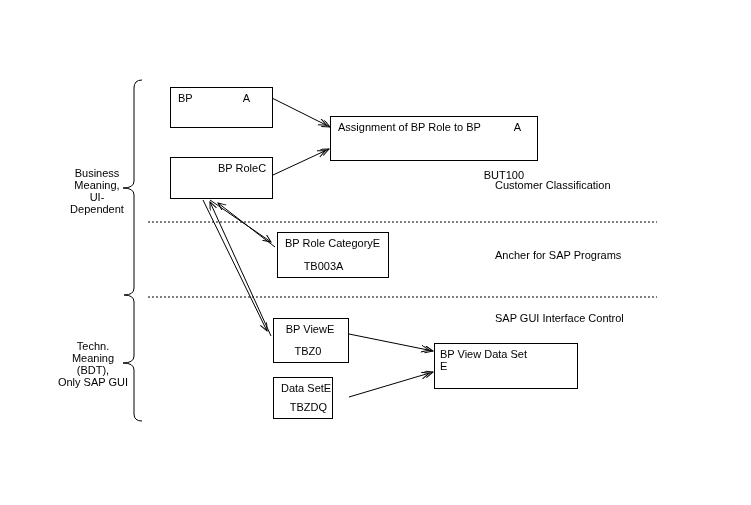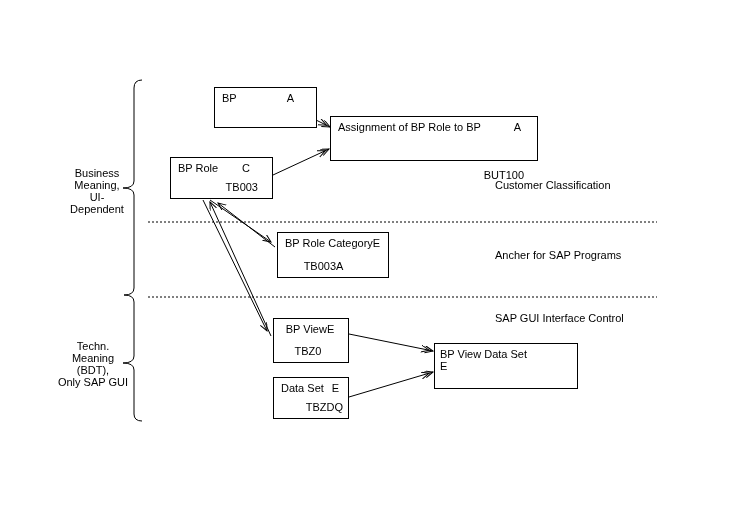--- a/index.html
+++ b/index.html
@@ -12,31 +12,31 @@
     overflow:hidden;
   }
   #wires{position:absolute;left:0;top:0;width:751px;height:505px;}
   .box{
     position:absolute;border:1px solid #000;background:#fff;
     display:flex;flex-direction:column;justify-content:space-between;
     box-sizing:border-box;line-height:12px;
   }
   .r1{display:flex;justify-content:space-between;padding:4px 0 0 7px;white-space:nowrap;}
   .r2{text-align:right;padding-bottom:5px;white-space:nowrap;}
-  .b-bp{left:170px;top:87px;width:103px;height:41px;margin-left:44px;}
+  .b-bp{left:170px;top:87px;width:103px;height:41px;}
   .b-bp .letter{padding-right:22px;}        .b-bp .r2{padding-right:14px;}
   .b-assignment{left:330px;top:116px;width:208px;height:45px;gap:36px;}
   .b-assignment .letter{padding-right:16px;}.b-assignment .r2{padding-right:13px;}
-  .b-role{left:170px;top:157px;width:103px;height:42px;}
+  .b-role{left:170px;top:157px;width:103px;height:42px;padding-left:40px;}
   .b-role .letter{padding-right:22px;}      .b-role .r2{padding-right:14px;}
   .b-category{left:277px;top:232px;width:112px;height:46px;}
   .b-category .letter{padding-right:14px;}  .b-category .r2{padding-right:19px;text-align:center;}
   .b-view{left:273px;top:318px;width:76px;height:45px;align-items:center;}
   .b-view .letter{padding-right:9px;}       .b-view .r2{padding-right:6px;}
-  .b-dataset{left:273px;top:377px;width:76px;height:42px;}
+  .b-dataset{left:273px;top:377px;width:60px;height:42px;}
   .b-dataset .letter{padding-right:9px;}    .b-dataset .r2{padding-right:5px;}
   .b-view-dataset{left:434px;top:343px;width:144px;height:46px;}
   .b-view-dataset .r1{padding-left:5px;flex-direction:column;}
   .b-view-dataset .letter{padding-right:15px;}.b-view-dataset .r2{padding-right:14px;}
   .side-label{
     position:absolute;text-align:center;line-height:12px;white-space:nowrap;
   }
   .lbl-business{left:47px;top:167px;width:100px;}
   .lbl-technical{left:43px;top:340px;width:100px;}
   .right-label{position:absolute;white-space:nowrap;}
@@ -95,21 +95,20 @@
       <span class="letter">A</span>
     </div>
     <div class="r2">BUT100</div>
   </div>
 
   <div class="box b-role">
     <div class="r1">
       <span>BP Role</span>
       <span class="letter">C</span>
     </div>
-    <div class="r2">TB003</div>
   </div>
 
   <div class="box b-category">
     <div class="r1">
       <span>BP Role Category</span>
       <span class="letter">E</span>
     </div>
     <div class="r2">TB003A</div>
   </div>
 

